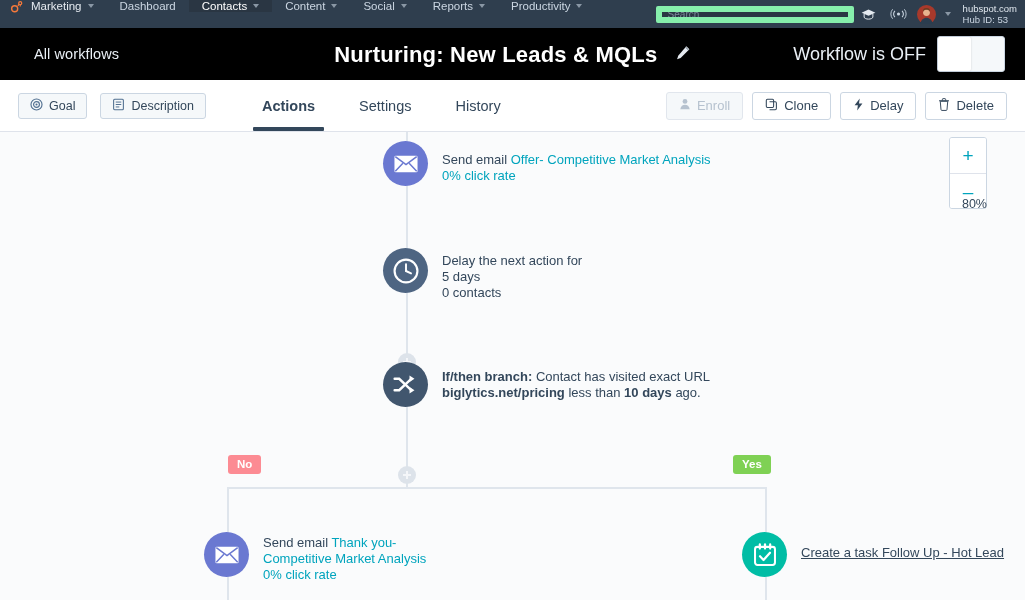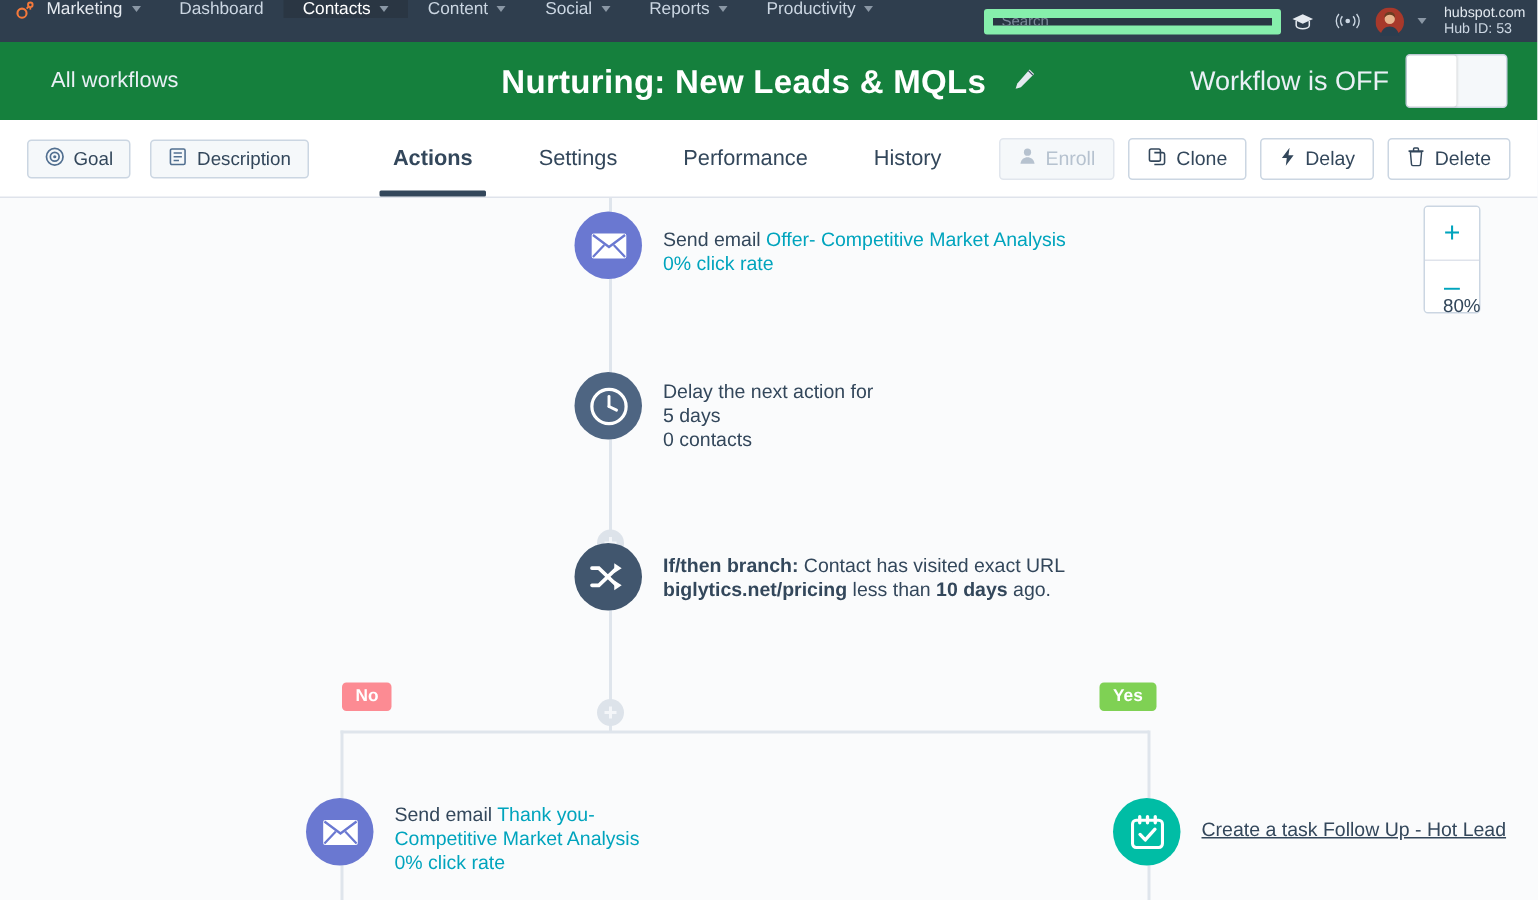--- a/index.html
+++ b/index.html
@@ -56,21 +56,21 @@
   .searchbox::placeholder { color: #7b8a99; }
   .icon-btn { padding: 0 7px; display: flex; align-items: center; cursor: pointer; }
   .acct {
     color: #cbd6e2; font-size: 9.5px; line-height: 11px;
     padding-left: 7px; white-space: nowrap;
   }
   .acct div:first-child { color: #e1e8ef; }
 
   
   .titlebar {
-    height: 52px; background: #15803d;
+    height: 52px; background: #000000;
     display: flex; align-items: center;
     position: relative;
     padding: 0 20px 0 34px;
     justify-content: center;
   }
   .all-workflows {
     color: #eaf0f6; font-size: 14.5px; letter-spacing: .1px;
     cursor: pointer;
   }
   .wf-title {
@@ -342,23 +342,20 @@
     </span>
     <span>Description</span>
   </div>
 
   <div class="tabs">
     <div class="tab active">
       <span>Actions</span>
     </div>
     <div class="tab">
       <span>Settings</span>
-    </div>
-    <div class="tab">
-      <span>Performance</span>
     </div>
     <div class="tab">
       <span>History</span>
     </div>
   </div>
 
   <div class="actions-right">
     <div class="abtn disabled">
       <span>
         <svg width="12" height="12" viewBox="0 0 14 14">

